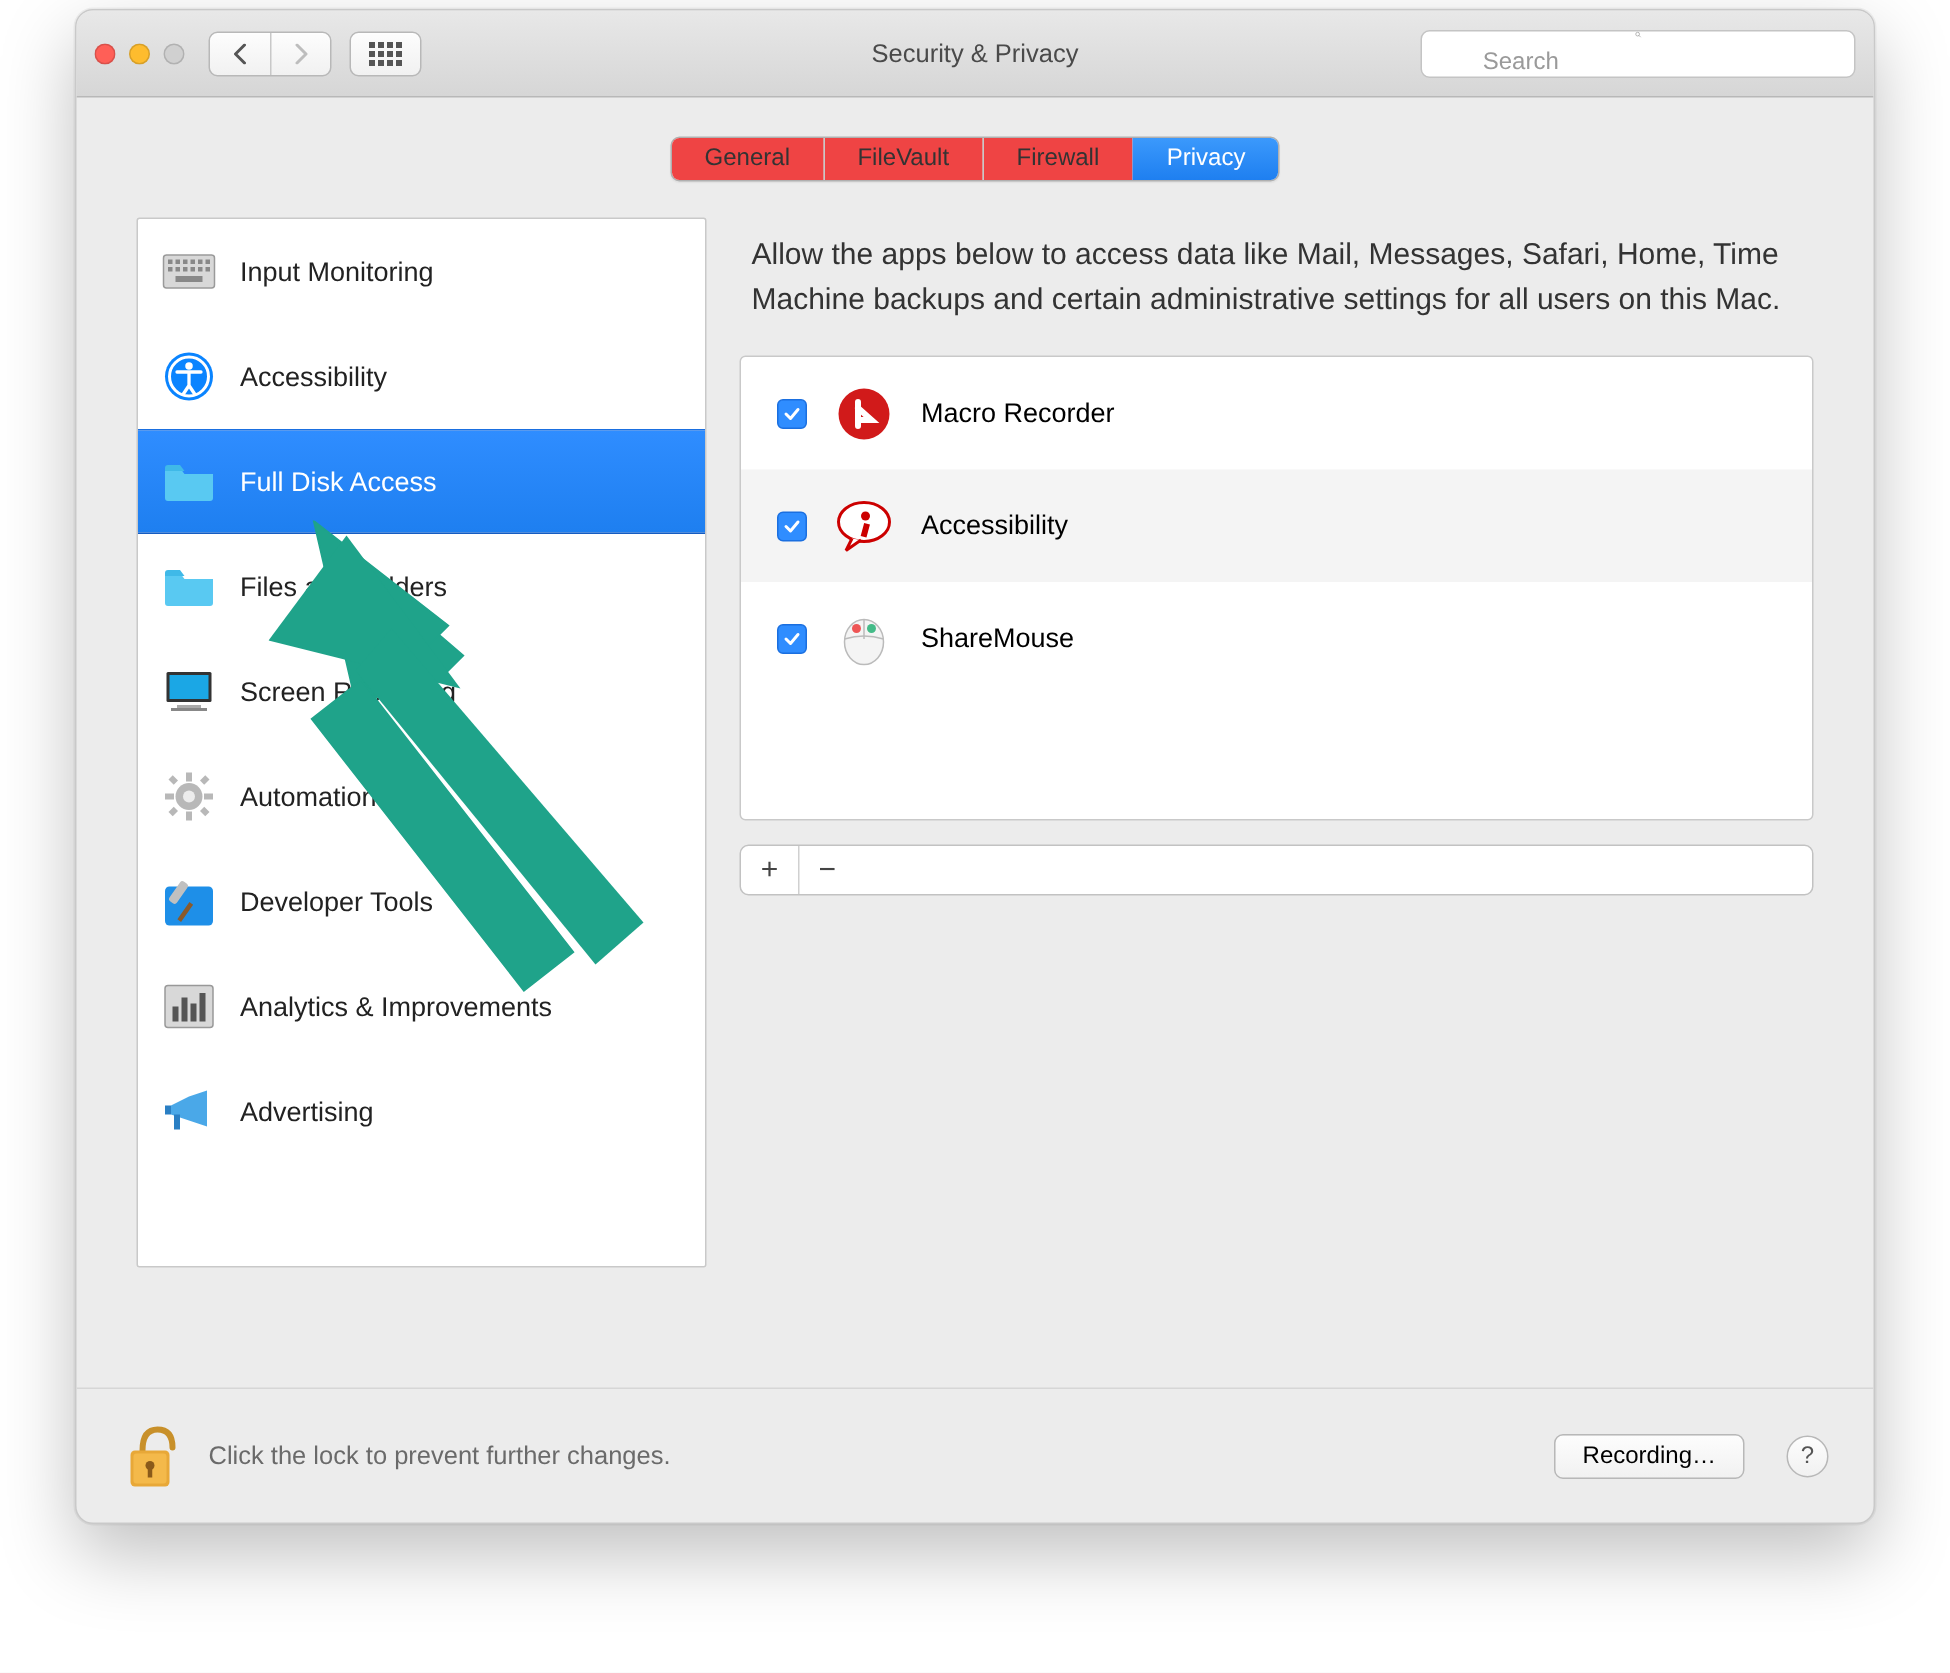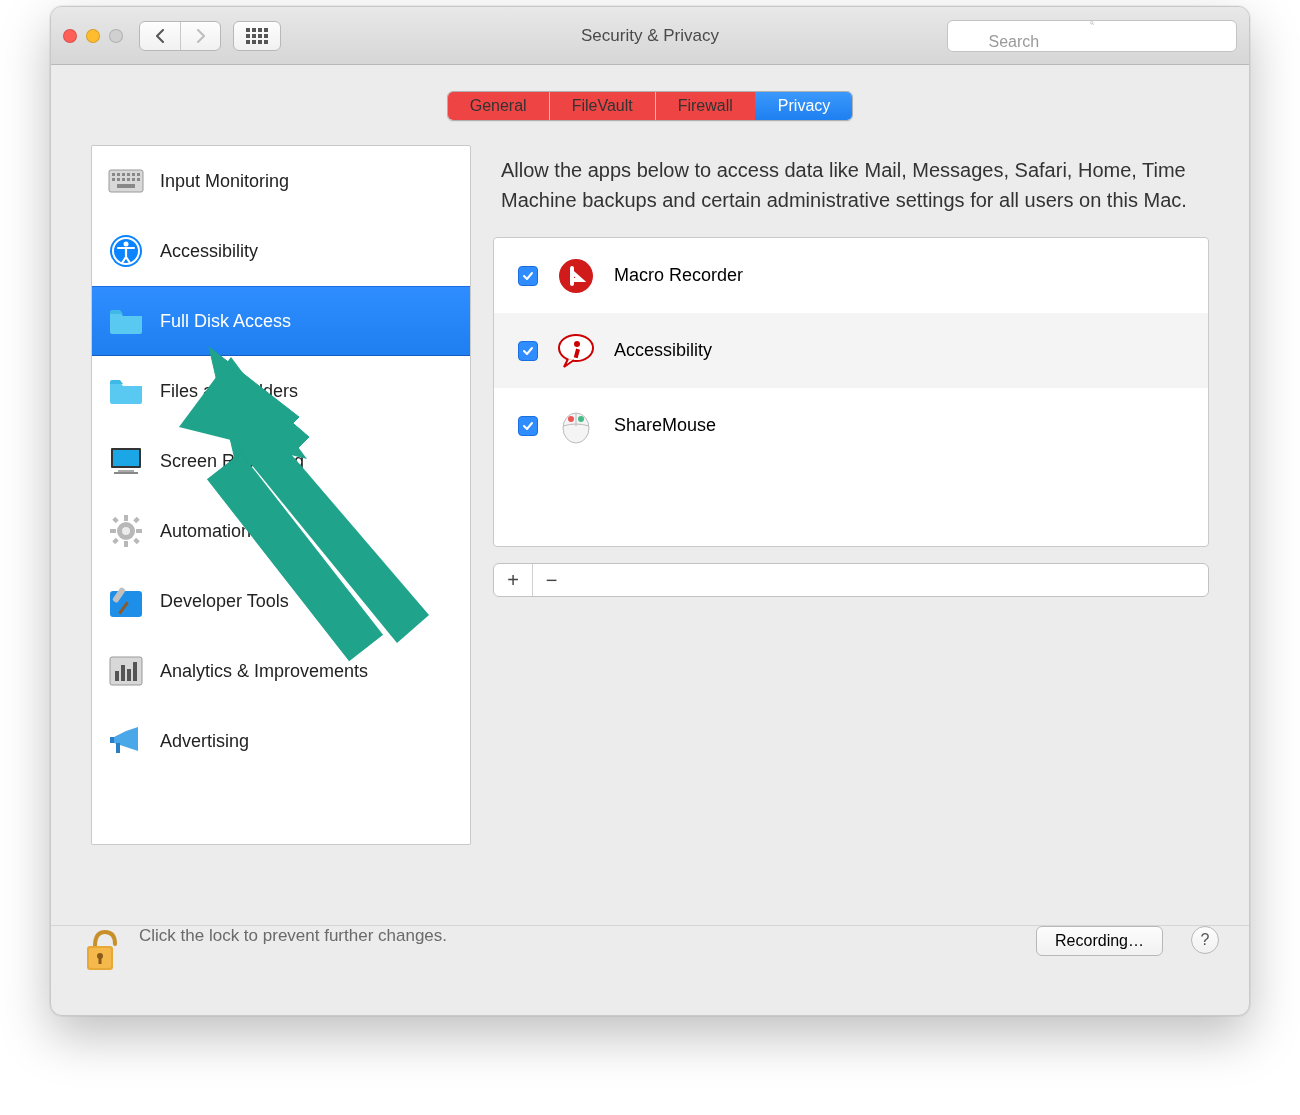--- a/index.html
+++ b/index.html
@@ -80,21 +80,21 @@
 .app-icon { width: 40px; height: 40px; display:flex; align-items:center; justify-content:center; }
 .addremove {
   margin-top: 16px; display: inline-flex; background: #fff; border: 1px solid #c2c2c2;
   border-radius: 6px; overflow: hidden; height: 34px;
 }
 .addremove div { width: 38px; display: flex; align-items: center; justify-content: center; font-size: 20px; color: #444;}
 .addremove div + div { border-left: 1px solid #d0d0d0; }
 
 .footer {
   position: absolute; bottom: 0; left: 0; right: 0; height: 90px;
-  display: flex; align-items: flex-start; padding: 0 30px; gap: 14px;
+  display: flex; align-items: center; padding: 0 30px; gap: 14px;
   border-top: 1px solid #d6d6d6;
 }
 .footer .lock { width: 44px; height: 48px; }
 .footer .hint { font-size: 17px; color: #6a6a6a; }
 .adv-btn {
   margin-left: auto; height: 30px; padding: 0 18px; background: linear-gradient(#fdfdfd,#f1f1f1);
   border: 1px solid #b8b8b8; border-radius: 6px; font-size: 16px; display:flex; align-items:center;
 }
 .help-btn {
   width: 28px; height: 28px; border-radius: 50%; margin-left: 14px;

